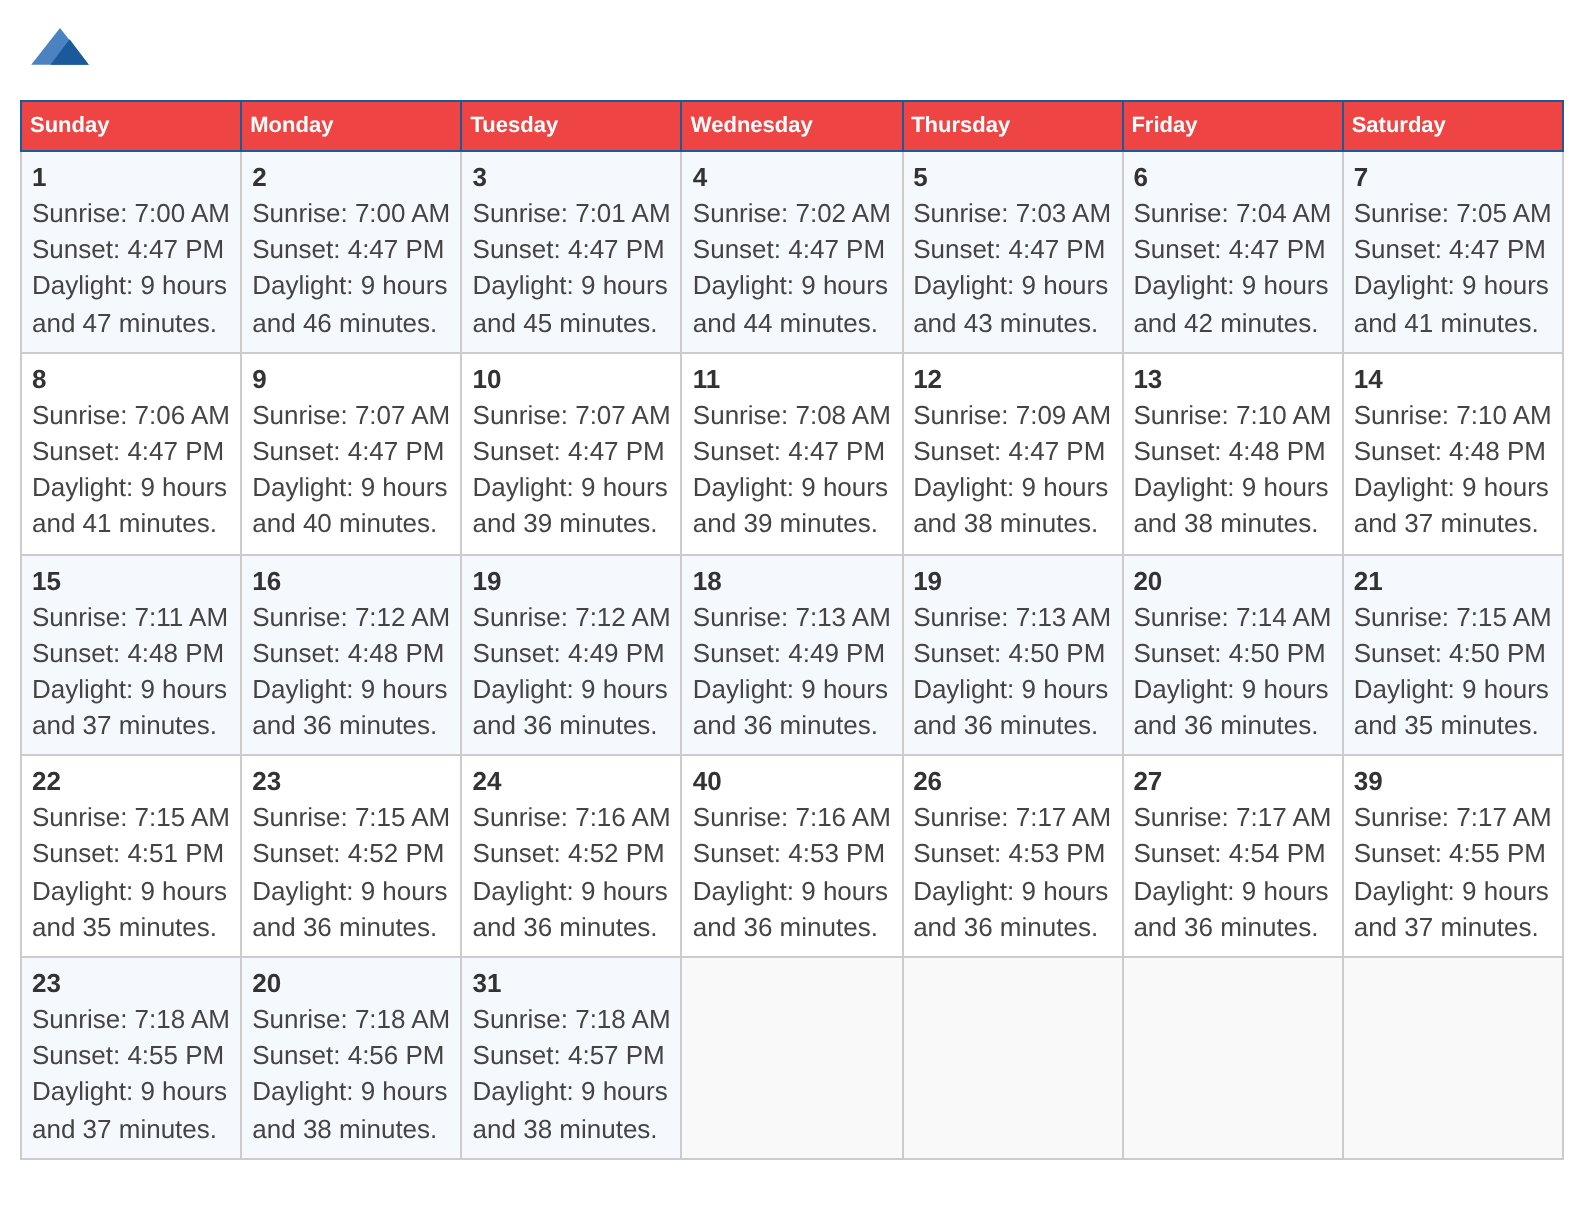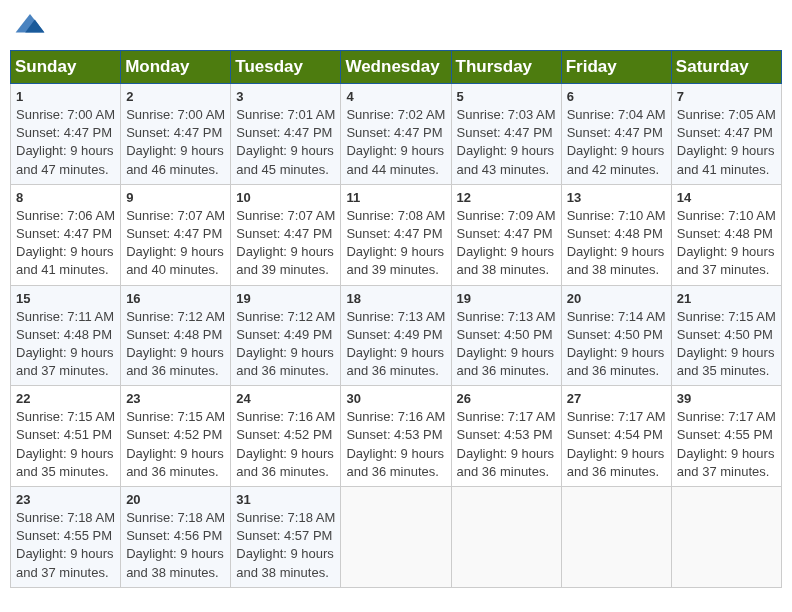--- a/index.html
+++ b/index.html
@@ -45,23 +45,23 @@
     .location {
       font-size: 16px;
       color: #333;
     }
     table {
       width: 100%;
       border-collapse: collapse;
       table-layout: fixed;
     }
     thead tr th {
-      background-color: #4d7c0f;
+      background-color: #ef4444;
       color: white;
-      font-size: 17px;
+      font-size: 11px;
       font-weight: bold;
       padding: 6px 4px;
       text-align: left;
       border: 1px solid #1a5a9a;
     }
     tbody tr td {
       vertical-align: top;
       padding: 5px 5px;
       border: 1px solid #ccc;
       font-size: 10.5px;
@@ -220,21 +220,21 @@
         </td>
         <td>
           <span class="day-num">23</span>
           <div class="day-info">Sunrise: 7:15 AM<br>Sunset: 4:52 PM<br>Daylight: 9 hours and 36 minutes.</div>
         </td>
         <td>
           <span class="day-num">24</span>
           <div class="day-info">Sunrise: 7:16 AM<br>Sunset: 4:52 PM<br>Daylight: 9 hours and 36 minutes.</div>
         </td>
         <td>
-          <span class="day-num">30</span>
+          <span class="day-num">40</span>
           <div class="day-info">Sunrise: 7:16 AM<br>Sunset: 4:53 PM<br>Daylight: 9 hours and 36 minutes.</div>
         </td>
         <td>
           <span class="day-num">26</span>
           <div class="day-info">Sunrise: 7:17 AM<br>Sunset: 4:53 PM<br>Daylight: 9 hours and 36 minutes.</div>
         </td>
         <td>
           <span class="day-num">27</span>
           <div class="day-info">Sunrise: 7:17 AM<br>Sunset: 4:54 PM<br>Daylight: 9 hours and 36 minutes.</div>
         </td>

